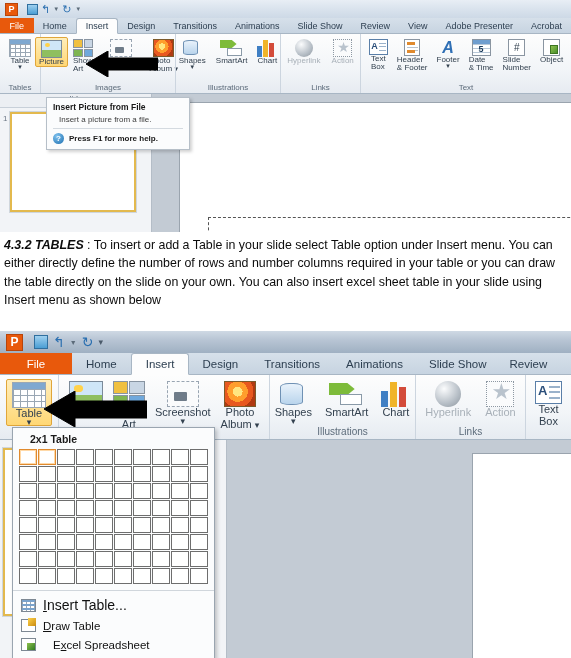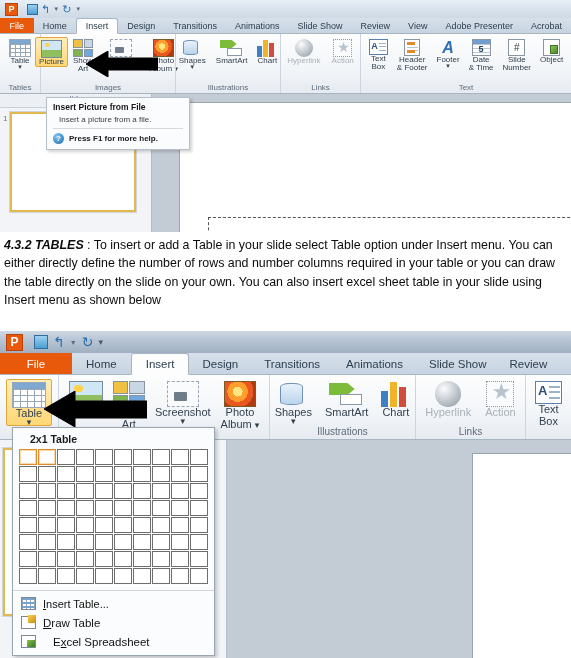--- a/index.html
+++ b/index.html
@@ -84,21 +84,21 @@
 
   .ritem {
     display:flex; flex-direction:column; align-items:center;
     padding:2px 3px 0; position:relative;
   }
   .ritem.sel {
     background: linear-gradient(180deg,#ffeebb,#ffd775);
     border:1px solid #e0a63a;
     border-radius:2px;
   }
-  .ritem-lbl { text-align:center; color:#33414f; white-space:nowrap; line-height:1.05; }
+  .ritem-lbl { text-align:left; color:#33414f; white-space:nowrap; line-height:1.05; }
   .ritem-lbl.dim { color:#a8b0b8; }
   .caret { color:#33414f; line-height:0.6; }
 
   
   .ico { position:relative; display:block; }
   .ico-table {
     background:#fff; border:1px solid #9aa7b4;
     background-image:
       linear-gradient(#9aa7b4 1px, transparent 1px),
       linear-gradient(90deg,#9aa7b4 1px, transparent 1px);
@@ -643,21 +643,21 @@
         <span class="dd-cell"></span>
         <span class="dd-cell"></span>
         <span class="dd-cell"></span>
         <span class="dd-cell"></span>
     </div>
 
     <div class="dd-sep" style="margin:6px 0 3px;"></div>
 
     <div class="dd-item" style="padding:3px 0 3px 8px;">
       <span class="dd-ico grid" style="width:15px;height:13px;background-size:100% 4px, 4px 100%, 100% 4px;"></span>
-      <span class="dd-item-lbl" style="font-size:11px;">
+      <span class="dd-item-lbl" style="font-size:14px;">
         <u>I</u><span>nsert Table...</span>
       </span>
     </div>
     <div class="dd-item" style="padding:3px 0 3px 8px;">
       <span class="dd-ico pencil" style="width:15px;height:13px;"></span>
       <span class="dd-item-lbl" style="font-size:11.5px;">
         <u>D</u><span>raw Table</span>
       </span>
     </div>
     <div class="dd-item" style="padding:3px 0 3px 8px;">

